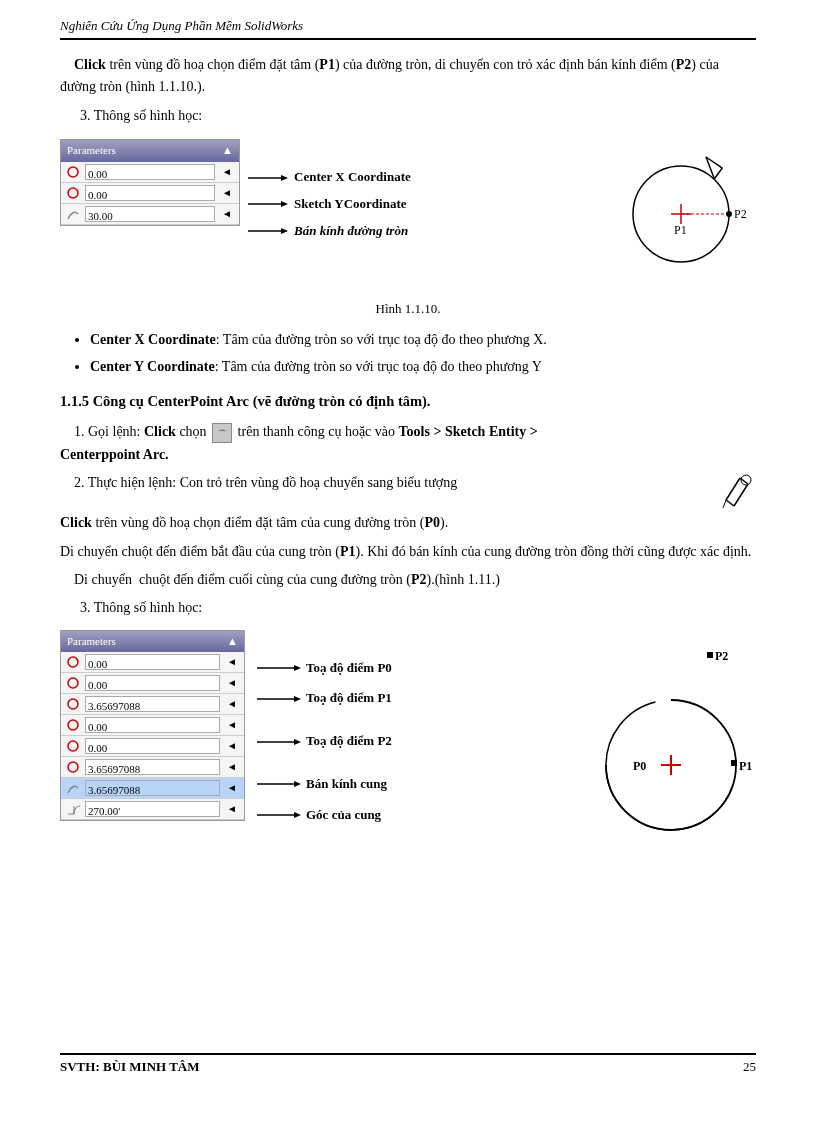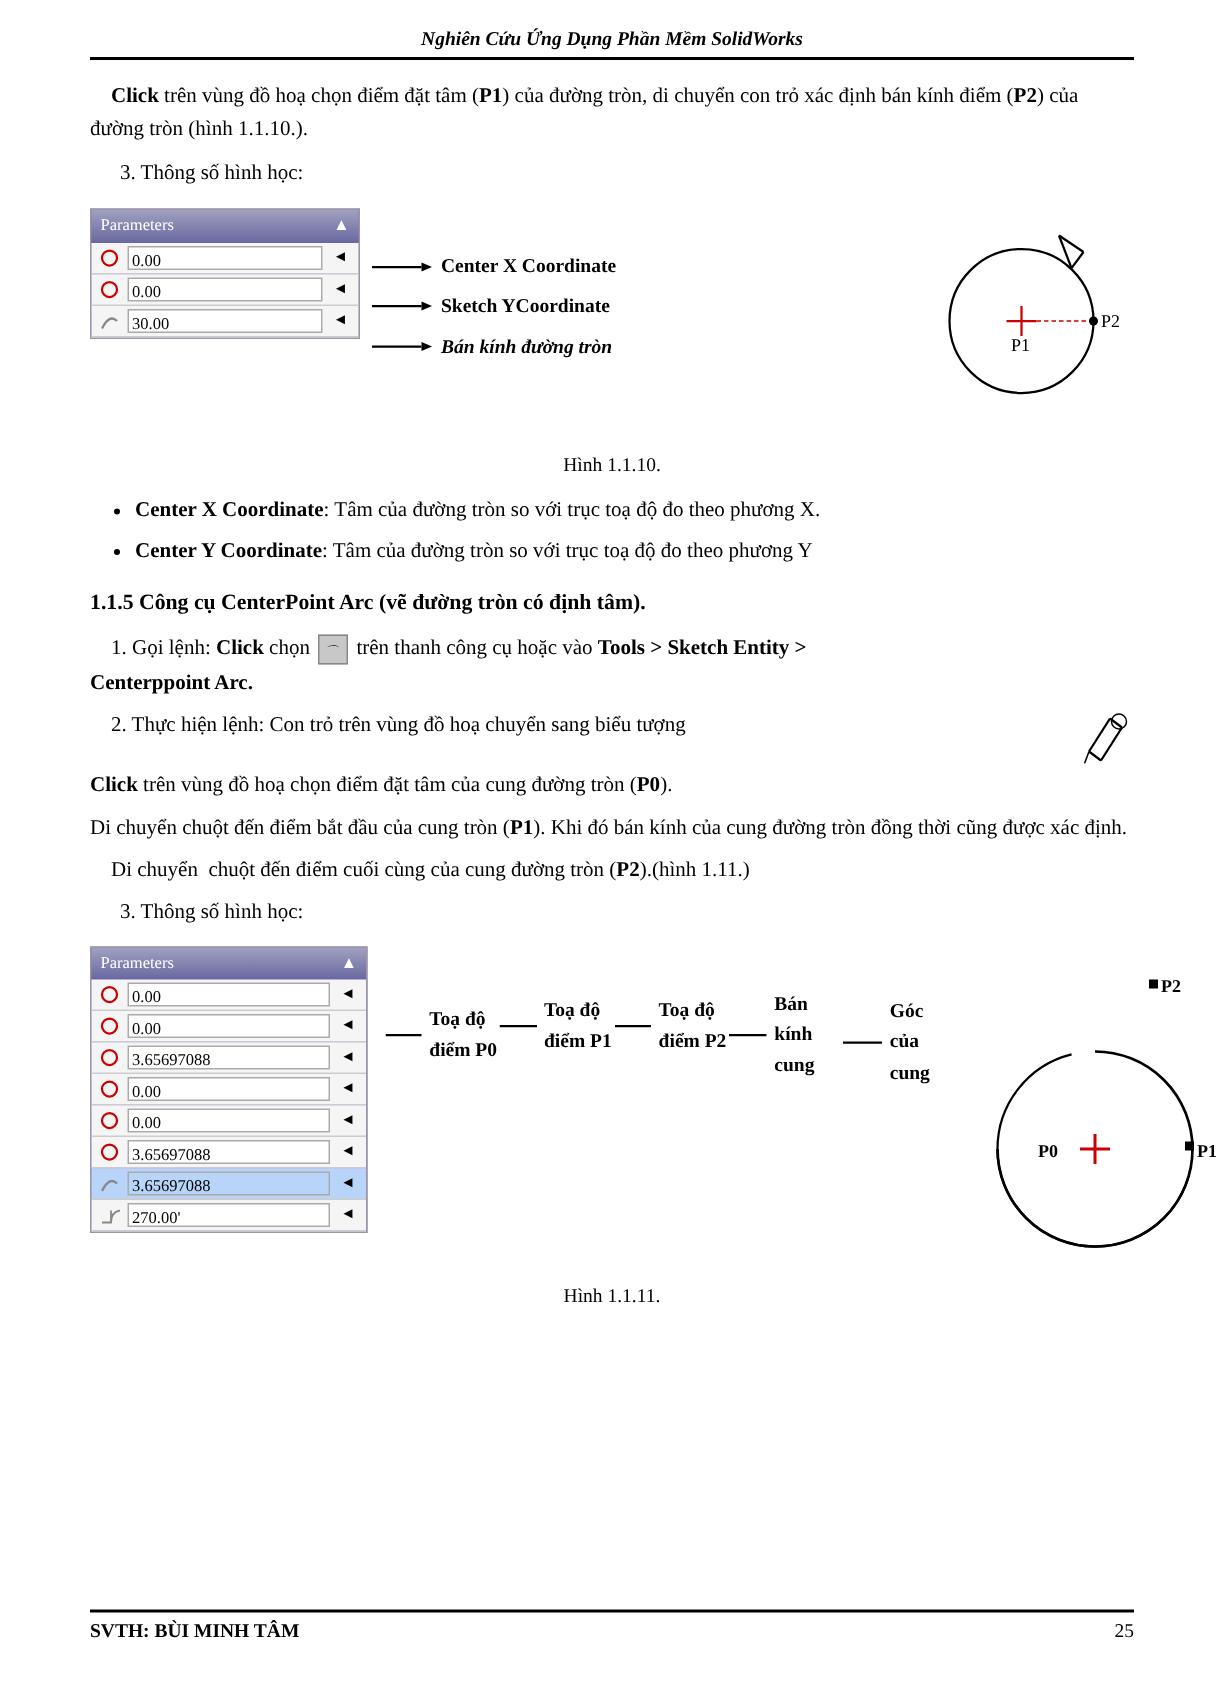--- a/index.html
+++ b/index.html
@@ -13,25 +13,24 @@
       position: relative;
     }
     .page {
       width: 816px;
       min-height: 1123px;
       padding: 18px 60px 60px 60px;
       position: relative;
     }
     .header-line {
       display: flex;
-      justify-content: center;
+      justify-content: flex-start;
       border-bottom: 2px solid #000;
       padding-bottom: 4px;
       margin-bottom: 14px;
-      font-weight: bold;
     }
     .header-title {
       font-style: italic;
       font-size: 13px;
       color: #000;
     }
     .content {
       line-height: 1.6;
     }
     p { margin-bottom: 6px; text-indent: 0; }
@@ -106,21 +105,21 @@
       justify-content: center;
       font-size: 10px;
     }
     .figure-caption {
       text-align: center;
       font-size: 13px;
       margin: 6px 0 10px 0;
     }
     .footer-line {
       position: absolute;
-      bottom: 28px;
+      bottom: 48px;
       left: 60px;
       right: 60px;
       border-top: 2px solid #000;
       padding-top: 4px;
       display: flex;
       justify-content: space-between;
       font-size: 13px;
     }
     .footer-left { font-weight: bold; }
     .footer-right { }
@@ -357,21 +356,21 @@
                   <path d="M2,12 L8,12 L8,4" stroke="#888" stroke-width="1.2" fill="none"></path>
                   <path d="M8,12 Q8,5 14,4" stroke="#888" stroke-width="1.2" fill="none"></path>
                 </svg>
               </div>
             <div class="param-input">270.00'</div>
             <div class="param-arrow">◄</div>
           </div>
         </div>
       </div>
 
-      <div style="display:flex; flex-direction:row; font-size:13px; margin-top:28px;">
+      <div style="display:flex; flex-direction:column; font-size:13px; margin-top:28px;">
 
         <div style="display:flex; align-items:center; gap:5px; margin-bottom:10px;">
           <svg width="44" height="12">
               <line x1="0" y1="6" x2="37" y2="6" stroke="#000" stroke-width="1.5"></line>
               <polygon points="37,3 44,6 37,9" fill="#000"></polygon>
             </svg>
           <span class="bold">Toạ độ điểm P0</span>
         </div>
         <div style="display:flex; align-items:center; gap:5px; margin-bottom:22px;">
           <svg width="44" height="12">
@@ -419,21 +418,20 @@
 
           <text x="148" y="140" font-size="12" font-family="Times New Roman" font-weight="bold">P1</text>
 
           <rect x="116" y="22" width="6" height="6" fill="#000"></rect>
 
           <text x="124" y="30" font-size="12" font-family="Times New Roman" font-weight="bold">P2</text>
         </svg>
       </div>
     </div>
 
-    <p class="figure-caption">Hình 1.1.11.</p>
 
   </div>
 
   <div class="footer-line">
     <span class="footer-left">SVTH:  BÙI MINH TÂM</span>
     <span class="footer-right">25</span>
   </div>
 </div>
 
 </body></html>

